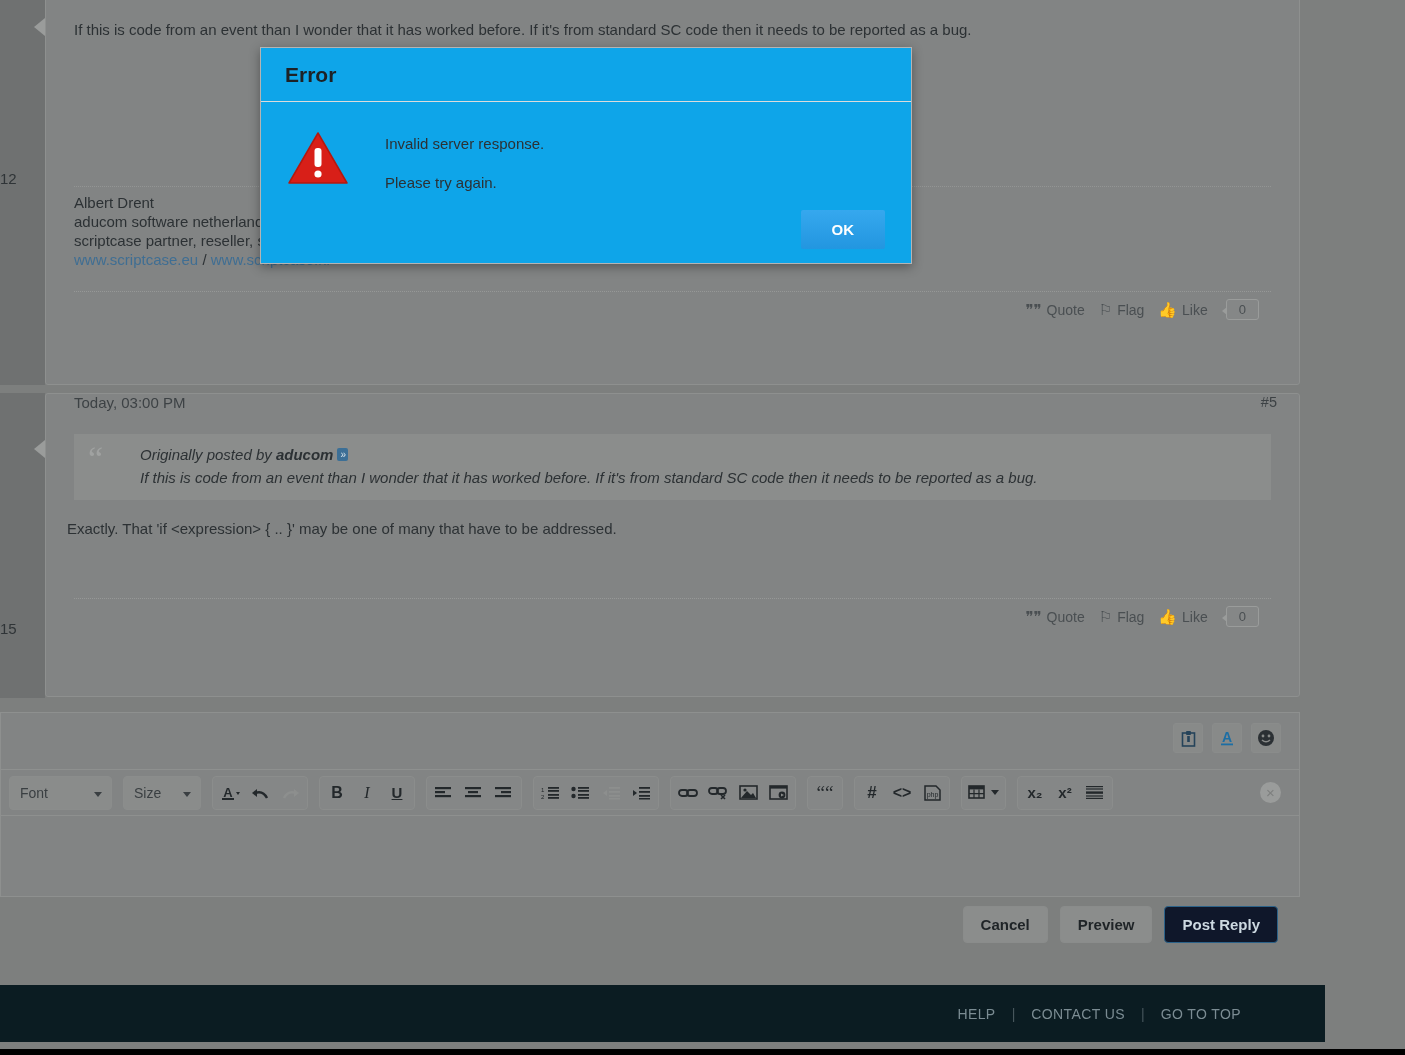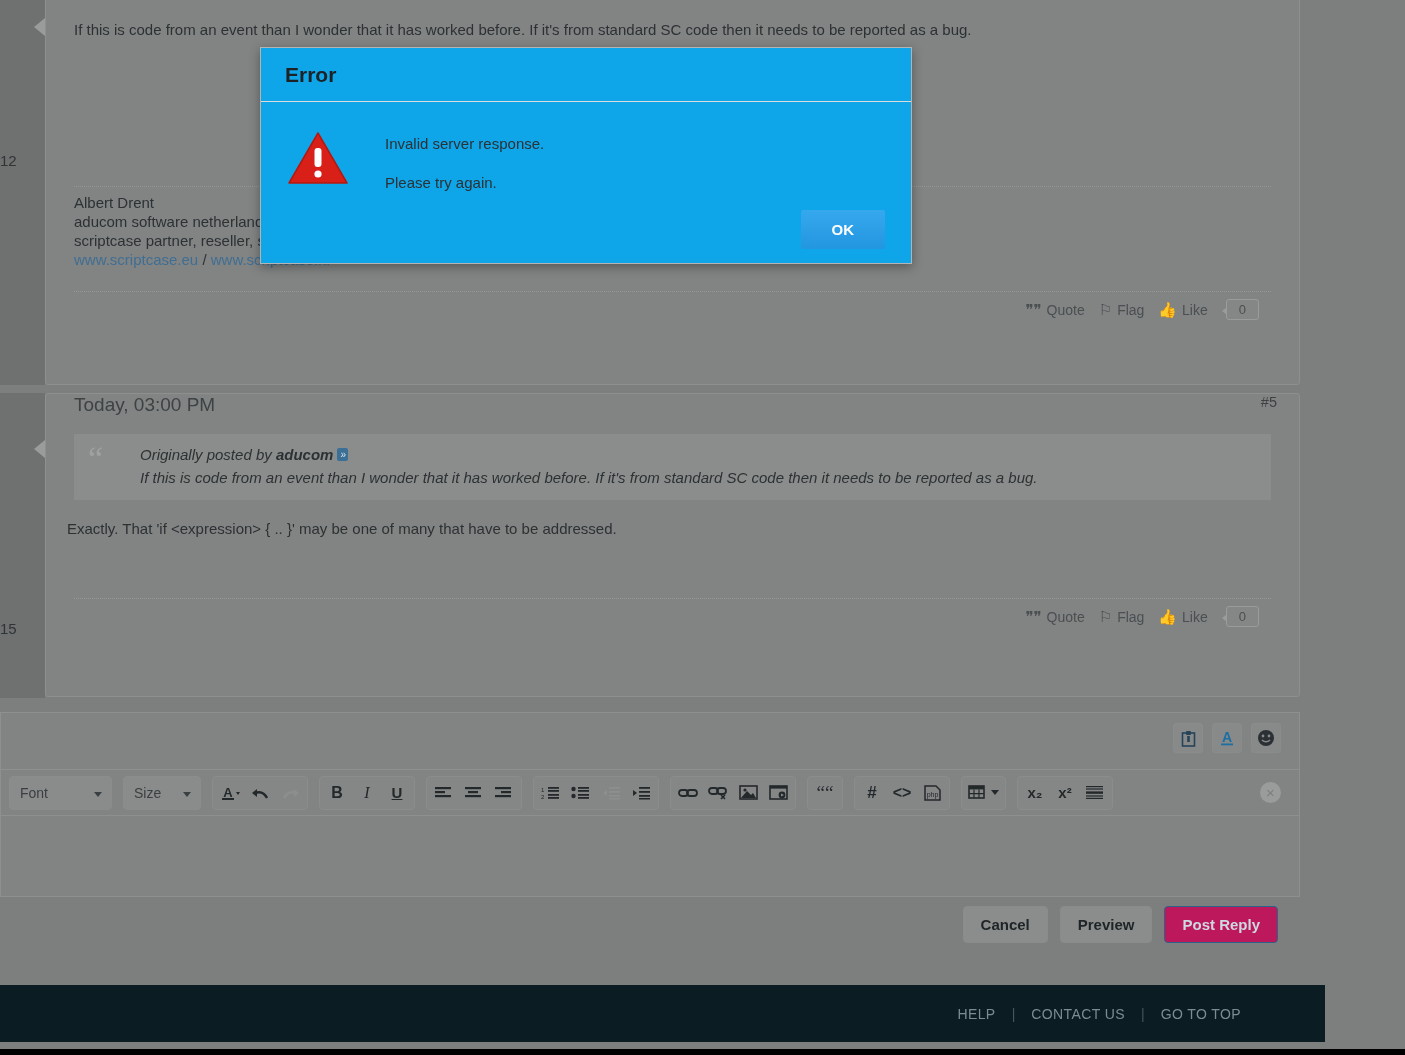--- a/index.html
+++ b/index.html
@@ -44,21 +44,21 @@
     border: 1px solid #8e908f;
     border-radius: 3px;
   }
   .post-head {
     position: relative;
     height: 30px;
     padding: 6px 22px 0 28px;
   }
   .post-date {
     position: absolute; left: 28px; top: 0;
-    font-size: 19px; color: #3d4245;
+    font-size: 15px; color: #3d4245;
   }
   .post-num {
     position: absolute; right: 22px; top: 0;
     font-size: 14.5px; color: #3d4245;
   }
   .post-body {
     padding: 0 28px;
     font-size: 15px; color: #2c3134;
     line-height: 22px;
   }
@@ -231,21 +231,21 @@
   }
   .btn {
     border: 1px solid #96201b;
     border-color: #8a8c8b;
     border-radius: 4px;
     background: #8b8d8c;
     padding: 9px 17px;
     font-size: 15px; font-weight: bold; color: #1f2427;
   }
   .btn.primary {
-    background: #be185d;
+    background: #0f172a;
     border-color: #2b6289;
     color: #cdd9e1;
   }
 
   
   #site-footer {
     position: absolute; left: 0; top: 985px;
     width: 1325px; height: 57px;
     background: #0b1c22;
     display: flex; align-items: center; justify-content: flex-end;
@@ -309,21 +309,21 @@
     border: none; border-radius: 2px;
     padding: 11px 31px;
   }
 </style>
 </head>
 <body>
 
 <div id="page">
 
   <div class="gutter-strip" style="top:0; height:385px;"></div>
-  <div class="gutter-num" style="top:152px;">12</div>
+  <div class="gutter-num" style="top:170px;">12</div>
   <div class="gutter-arrow" style="left:34px; top:18px;"></div>
 
   <div class="gutter-strip" style="top:393px; height:305px;"></div>
   <div class="gutter-num" style="top:620px;">15</div>
   <div class="gutter-arrow" style="left:34px; top:440px;"></div>
 
   <div class="post" style="top:-20px; height:405px;">
     <div class="post-head">
       
       

